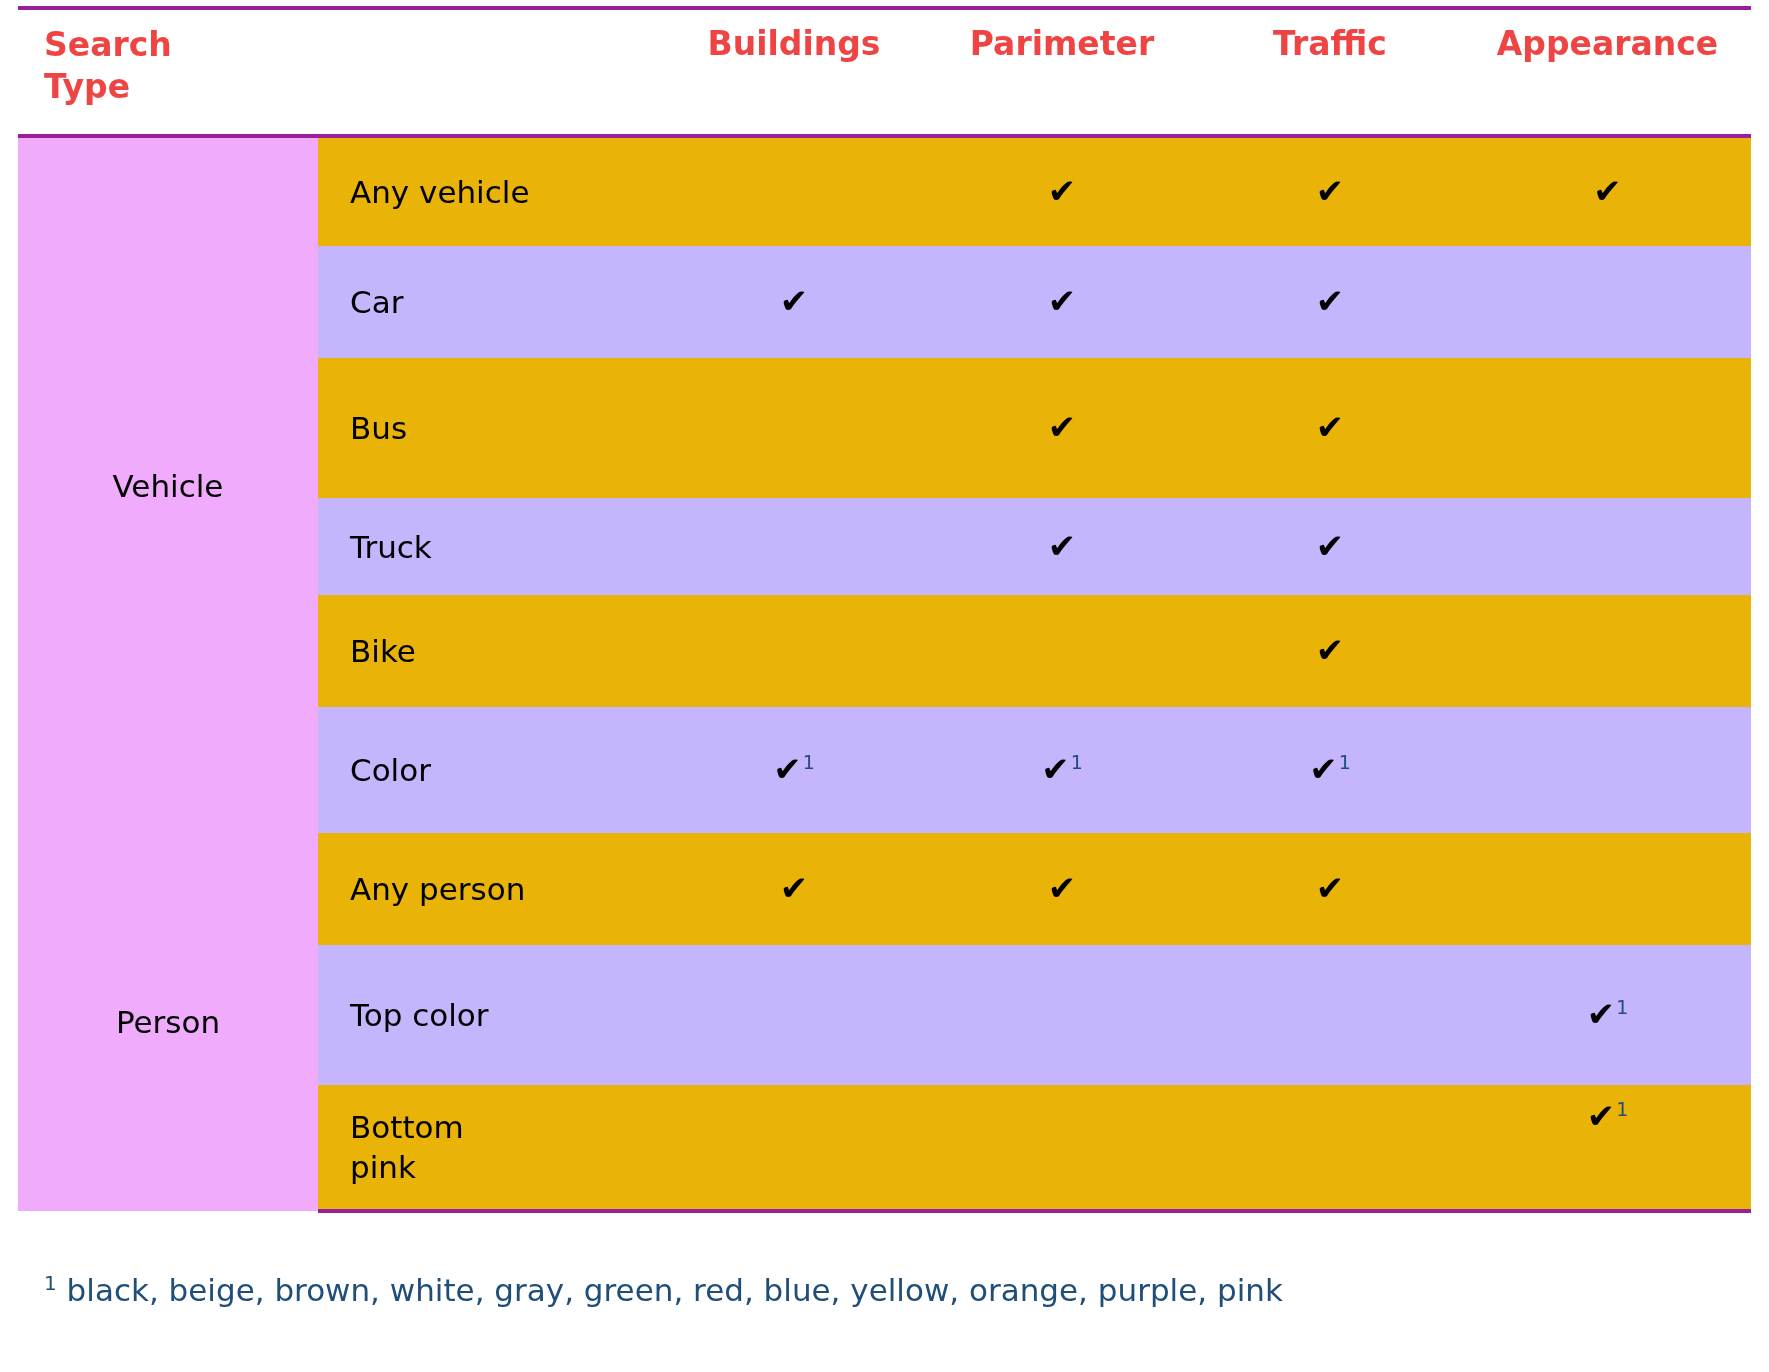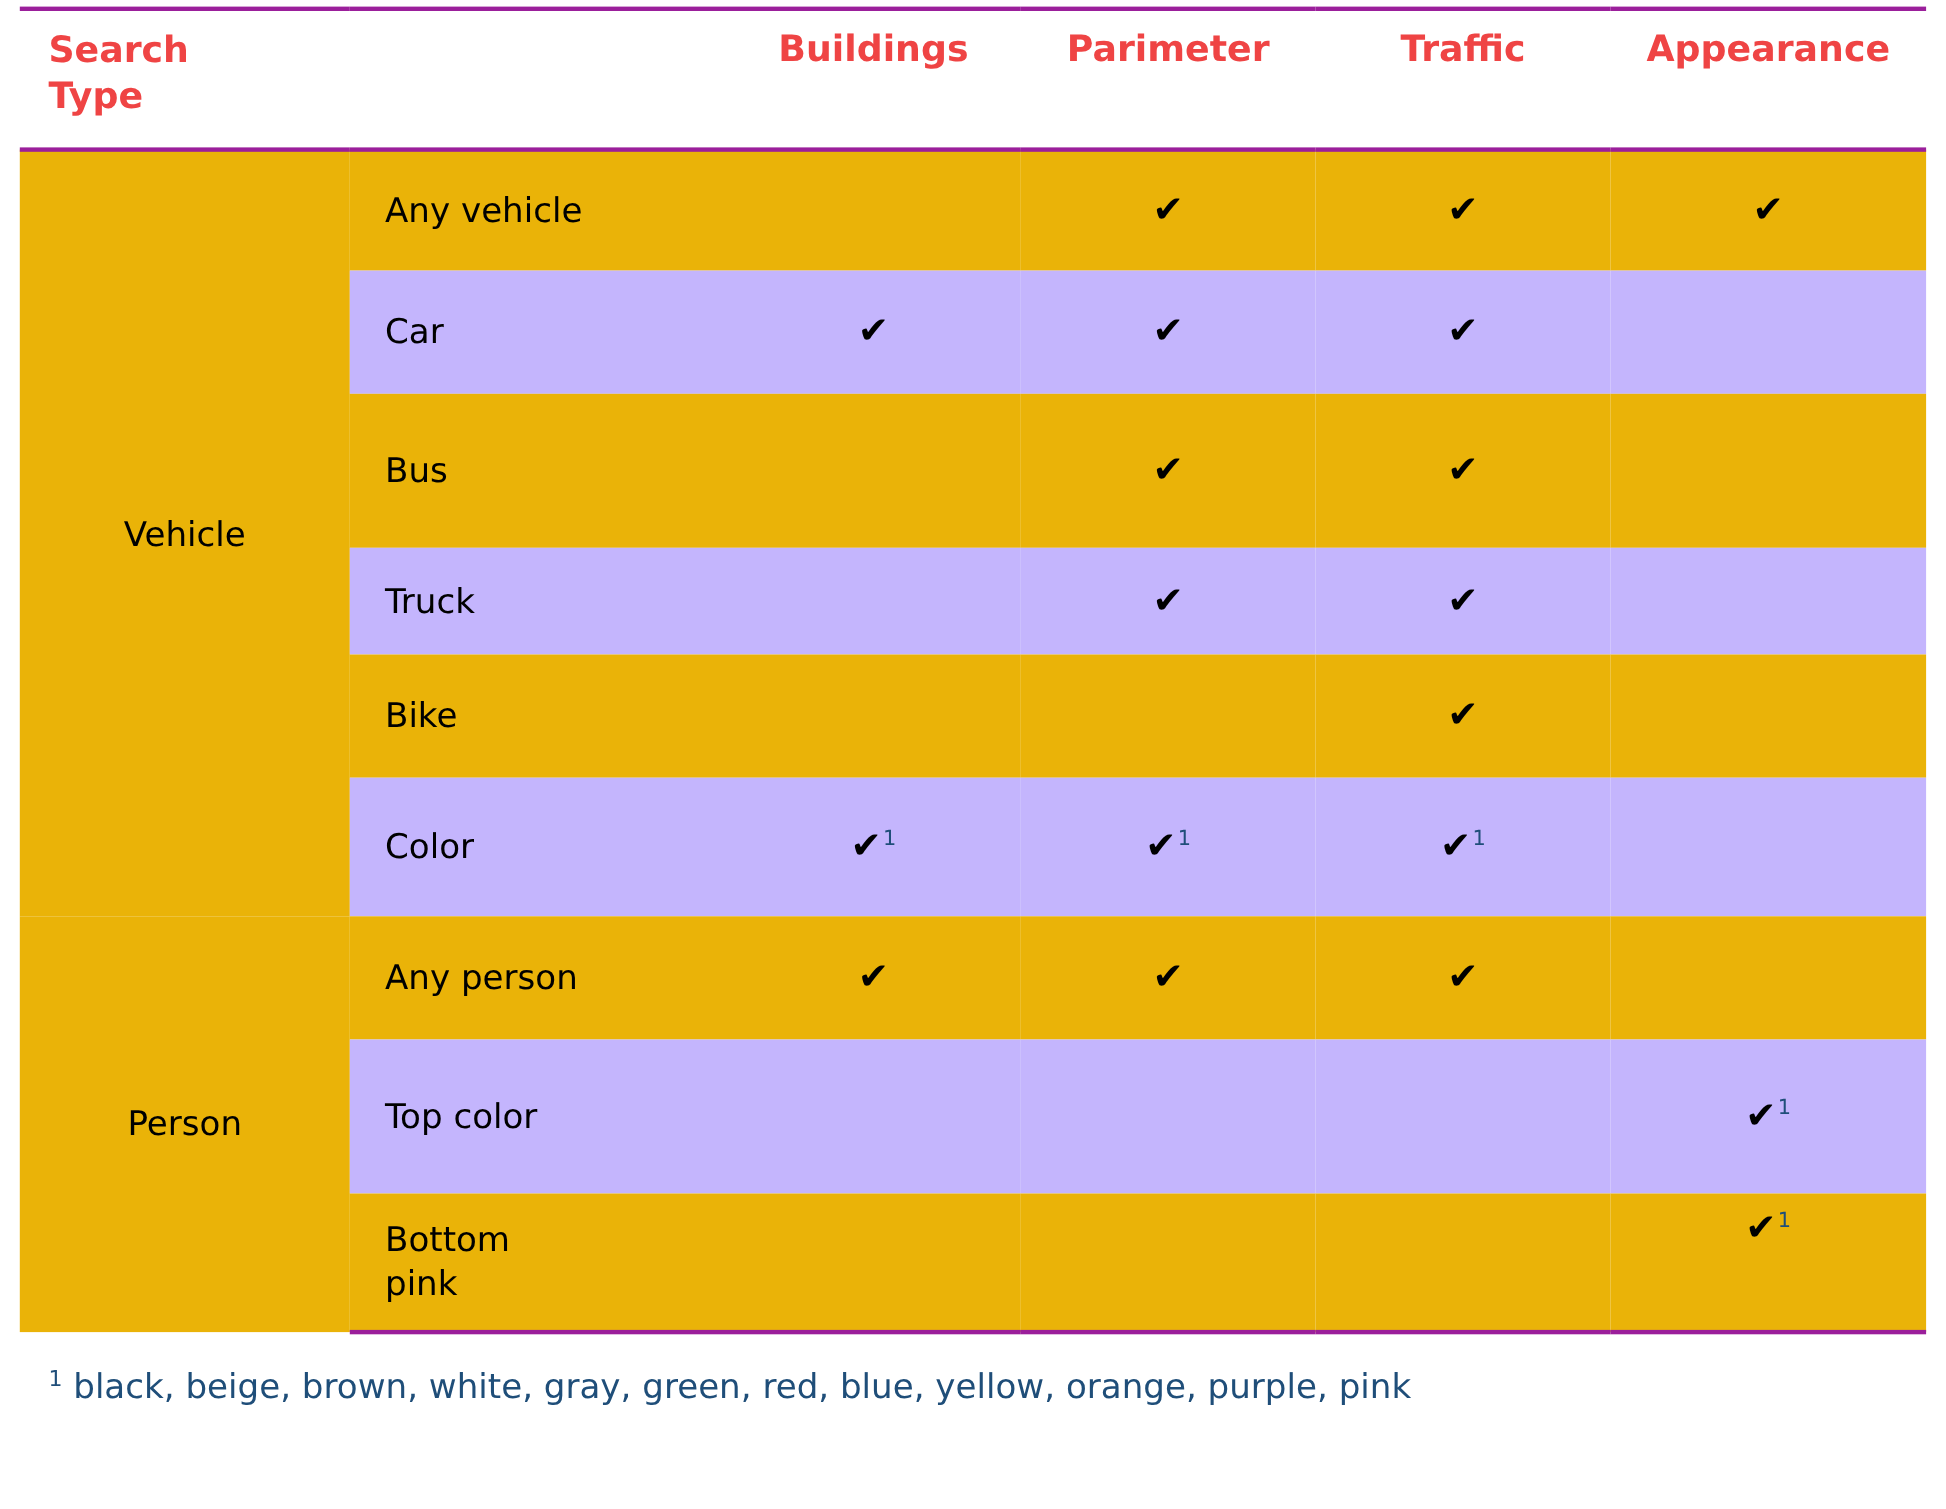--- a/index.html
+++ b/index.html
@@ -46,21 +46,21 @@
     text-align: left;
     padding-left: 26px;
     line-height: 1.28;
   }
   tbody td {
     font-size: 31px;
     color: #000000;
     vertical-align: middle;
   }
   td.group-cell {
-    background: #eab308;
+    background: #f0abfc;
     font-size: 31px;
     text-align: center;
     vertical-align: middle;
   }
   td.type-cell {
     padding-left: 32px;
     line-height: 1.3;
   }
   td.mark-cell {
     text-align: center;
@@ -82,21 +82,21 @@
   .check sup {
     font-size: 19px;
     color: #1f4e79;
     vertical-align: super;
     margin-left: 1px;
   }
   tr.last-row td {
     border-bottom: 4px solid #9b1f9b;
   }
   .footnote {
-    margin-top: 28px;
+    margin-top: 58px;
     padding-left: 26px;
     font-size: 31px;
     color: #1f4e79;
   }
   .footnote sup {
     font-size: 20px;
     vertical-align: super;
   }
 </style>
 </head>

